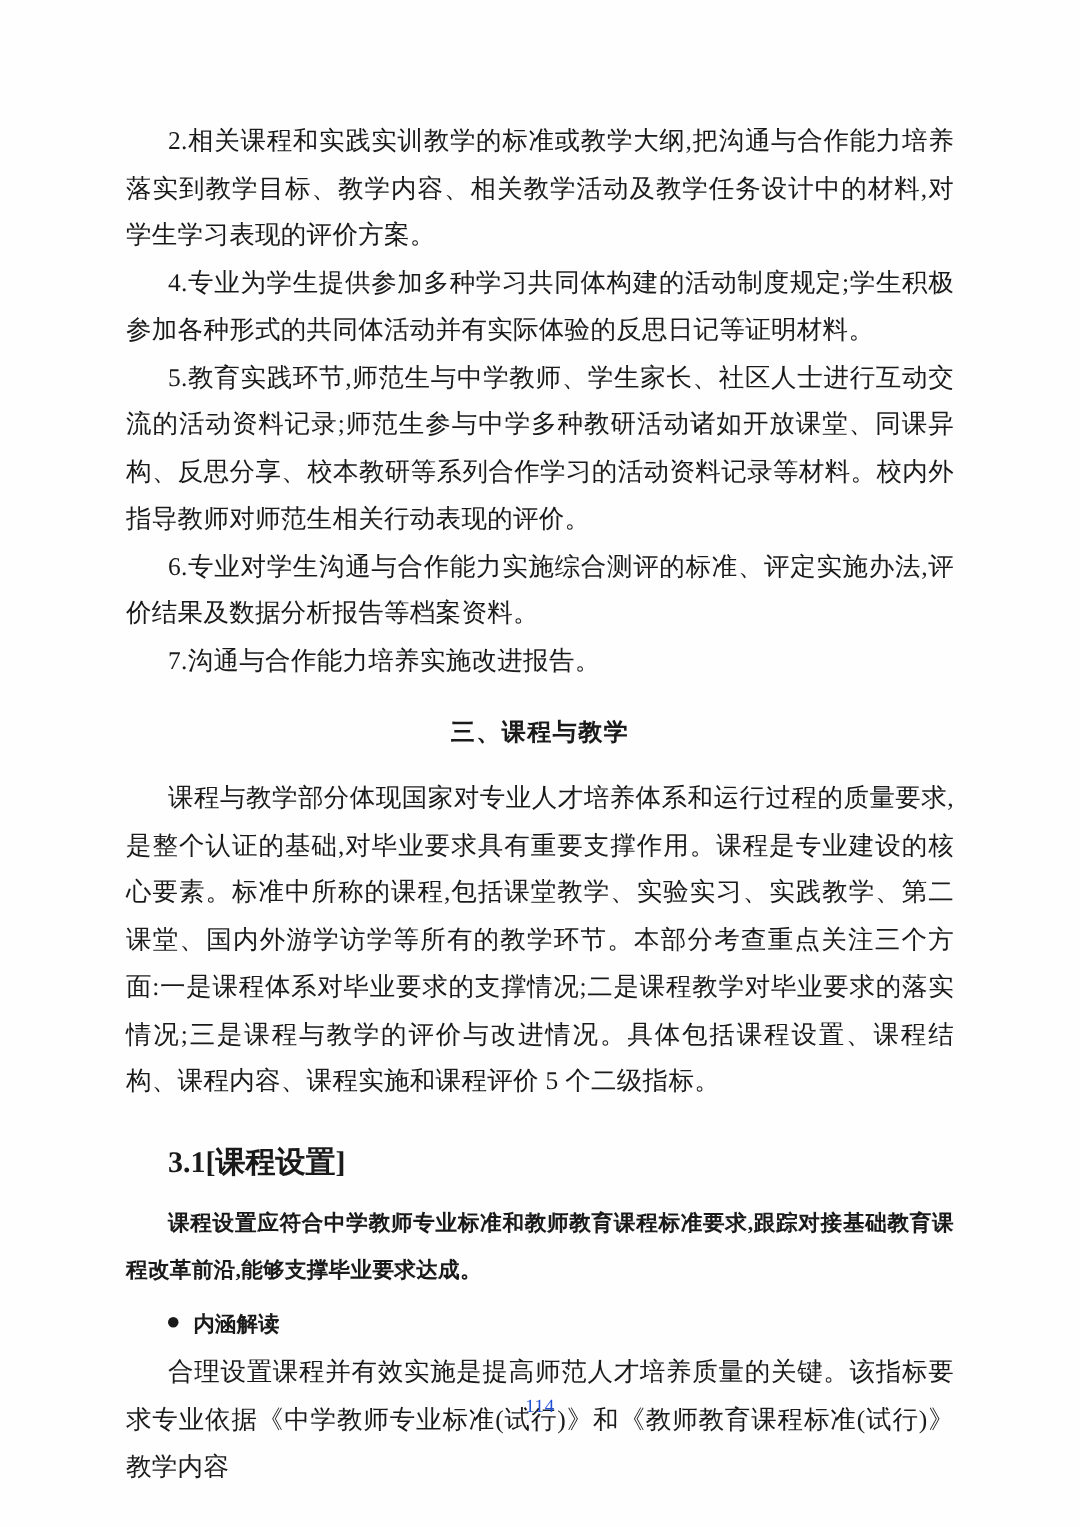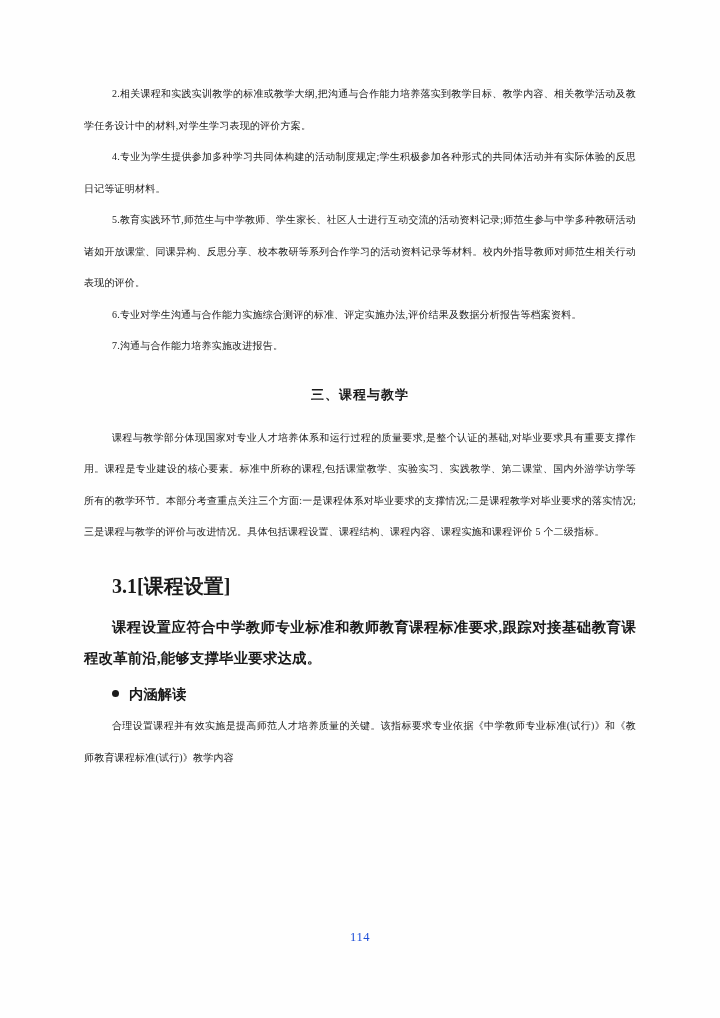--- a/index.html
+++ b/index.html
@@ -22,33 +22,33 @@
     overflow: hidden;
   }
   .content {
     position: absolute;
     left: 84px;
     top: 78px;
     width: 552px;
   }
   p {
     margin: 0;
-    font-size: 10px;
+    font-size: 17px;
     line-height: 31.5px;
     text-align: justify;
     text-justify: inter-ideograph;
     letter-spacing: 0.2px;
   }
   p.indent {
     text-indent: 28px;
   }
   .section-title {
     margin: 16px 0 10px 0;
     text-align: center;
-    font-size: 13px;
+    font-size: 16px;
     font-weight: bold;
     letter-spacing: 1px;
     line-height: 34px;
     font-family: "Liberation Serif", "DejaVu Serif", serif;
   }
   .sub-title {
     margin: 22px 0 8px 0;
     font-size: 20px;
     font-weight: bold;
     text-indent: 28px;

